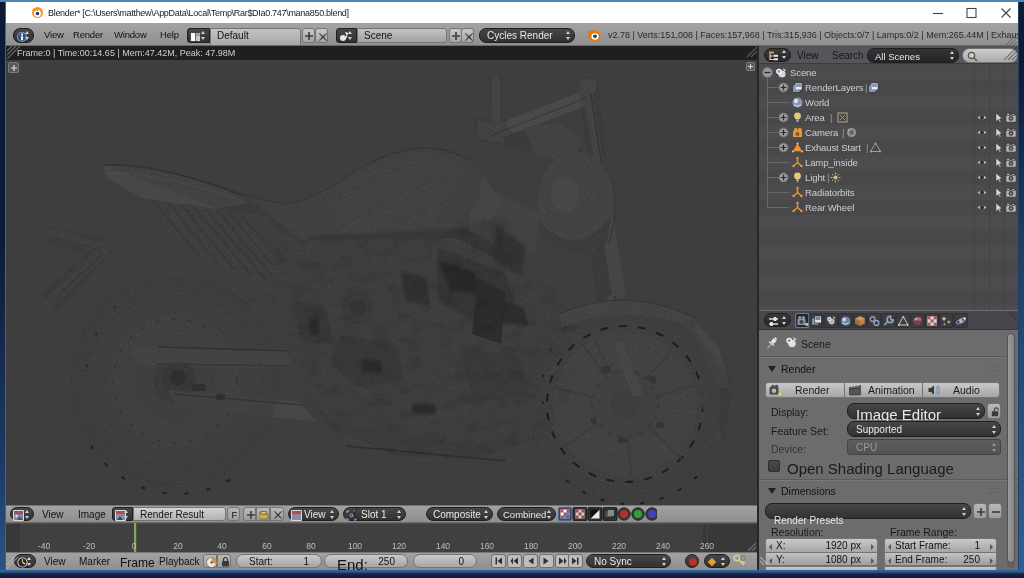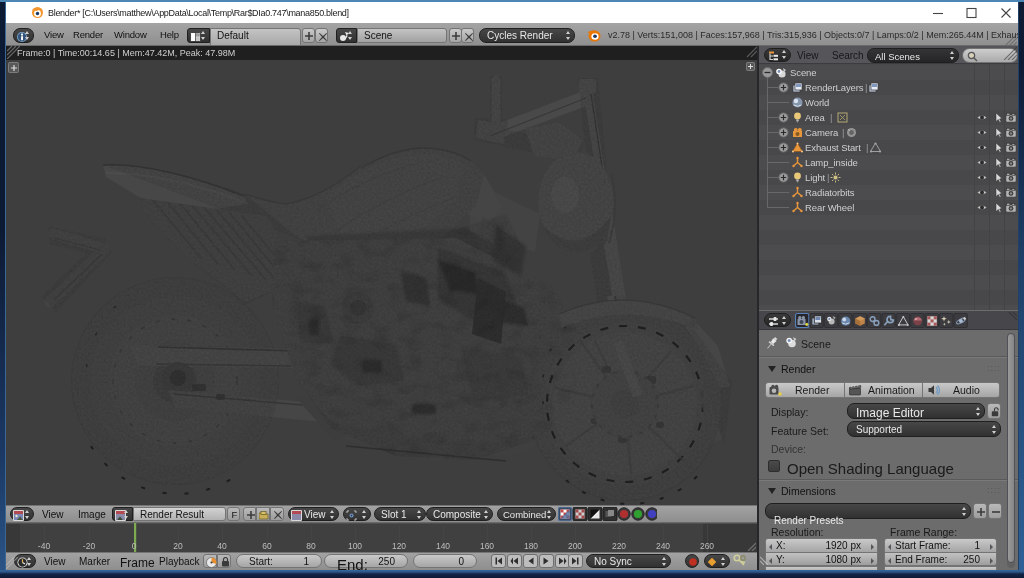--- a/index.html
+++ b/index.html
@@ -388,21 +388,21 @@
   <div class="abs bd" style="left:337px;top:1px;width:28px;height:14px">
     <svg class="abs" style="left:2px;top:1.5px" width="11" height="11" viewBox="0 0 11 11">
         <g stroke="#bbb" stroke-width="1" fill="none">
           <path d="M1 3 V1 H3 M8 1 H10 V3 M10 8 V10 H8 M3 10 H1 V8"></path>
         </g>
         <circle cx="5.5" cy="5.5" r="2" fill="#7a9ac8"></circle>
         <circle cx="5.5" cy="5.5" r="0.9" fill="#2a3a5a"></circle>
       </svg>
     <i class="ud"></i>
   </div>
-  <div class="abs bd" style="left:368px;top:1px;width:52px;height:14px">
+  <div class="abs bd" style="left:348px;top:1px;width:52px;height:14px">
       <span class="lbl" style="left:6px;top:1px;font-size:10px">Slot 1</span>
       <i class="ud"></i>
     </div>
   <div class="abs bd" style="left:420px;top:1px;width:67px;height:14px">
       <span class="lbl" style="left:6px;top:1px;font-size:10px">Composite</span>
       <i class="ud"></i>
     </div>
   <div class="abs bd" style="left:491px;top:1px;width:59px;height:14px">
       <span class="lbl" style="left:5px;top:1px;font-size:9.5px">Combined</span>
       <i class="ud"></i>
@@ -939,37 +939,41 @@
       <span class="lbl" style="left:103px;top:2px;font-size:10.5px">Animation</span>
       <svg class="abs" style="left:163px;top:2px" width="13" height="12" viewBox="0 0 13 12">
           <path d="M0.5 4 H3 L6 1.2 V10.8 L3 8 H0.5 Z" fill="#3a3a3a"></path>
           <path d="M8 3 A4 4 0 0 1 8 9 M9.5 1.5 A6 6 0 0 1 9.5 10.5" stroke="#6a9ac8" stroke-width="1.2" fill="none"></path>
         </svg>
       <span class="lbl" style="left:188px;top:2px;font-size:10.5px">Audio</span>
     </div>
 
     <span class="lbl" style="left:12px;top:76px;font-size:10.5px">Display:</span>
     <div class="abs bd" style="left:88px;top:73px;width:138px;height:16px">
-        <span class="lbl" style="left:8px;top:2px;font-size:12px">Image Editor</span>
+        <span class="lbl" style="left:8px;top:2px;font-size:15px">Image Editor</span>
         <i class="ud"></i>
       </div>
     <div class="abs bl bg2" style="left:228px;top:73px;width:14px;height:16px">
         <svg class="abs" style="left:2.5px;top:3px" width="9" height="10" viewBox="0 0 9 10">
           <rect x="0.8" y="4.2" width="6.4" height="5" rx="0.8" fill="#3a3a3a"></rect>
           <path d="M3.5 4 V2.6 A1.8 1.8 0 0 1 7.1 2.6 V3.4" stroke="#3a3a3a" stroke-width="1.1" fill="none"></path>
         </svg>
       </div>
 
     <span class="lbl" style="left:12px;top:95px;font-size:10.5px">Feature Set:</span>
     <div class="abs bd" style="left:88px;top:91px;width:154px;height:16px">
         <span class="lbl" style="left:8px;top:2px;font-size:10px">Supported</span>
         <i class="ud"></i>
       </div>
 
     <span class="lbl" style="left:12px;top:113px;font-size:10.5px;color:#333">Device:</span>
+    <div class="abs" style="left:88px;top:109px;width:154px;height:16px;background:linear-gradient(#5e5e5e,#525252);border:1px solid #444;border-radius:3px;color:#9a9a9a">
+        <span class="lbl" style="left:8px;top:2px;font-size:10px">CPU</span>
+        <i class="ud" style="opacity:.5"></i>
+      </div>
 
     <div class="abs" style="left:9px;top:130px;width:12px;height:12px;background:linear-gradient(#4a4a4a,#3c3c3c);border:1px solid #2e2e2e;border-radius:2px"></div>
     <span class="lbl" style="left:28px;top:130px;font-size:15px">Open Shading Language</span>
     <div class="abs" style="left:0;top:149px;width:259px;height:1px;background:#5a5a5a"></div>
     <div class="abs" style="left:0;top:150px;width:259px;height:1px;background:#7a7a7a"></div>
 
     <span class="abs tri" style="left:9px;top:158px;border-left:4.5px solid transparent;border-right:4.5px solid transparent;border-top:6px solid #222"></span>
     <span class="lbl" style="left:22px;top:155px;font-size:10.5px;color:#111">Dimensions</span>
     <span class="lbl" style="left:228px;top:155px;font-size:9px;color:#555;letter-spacing:1px">::::</span>
 

